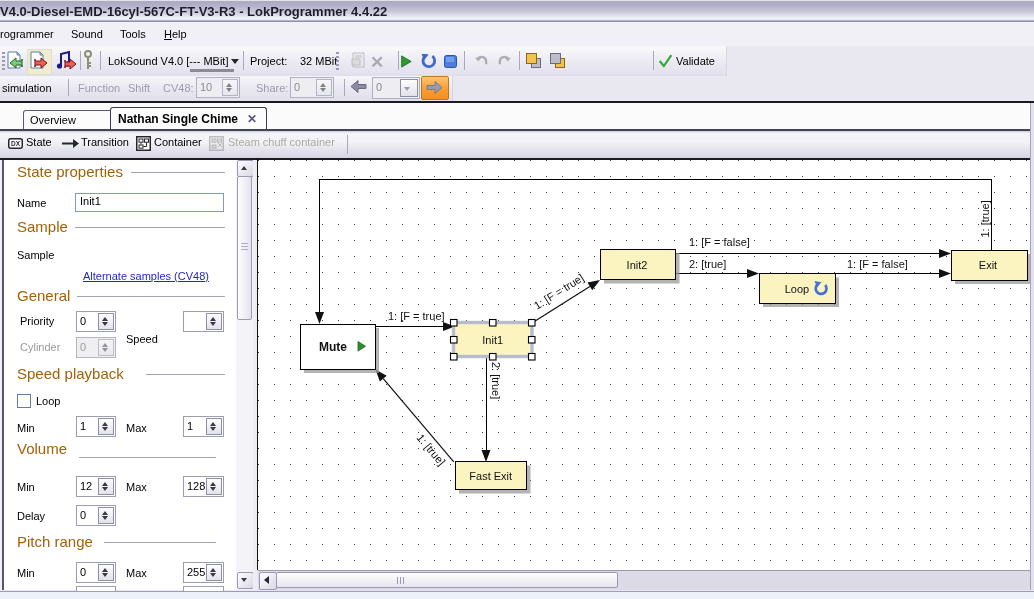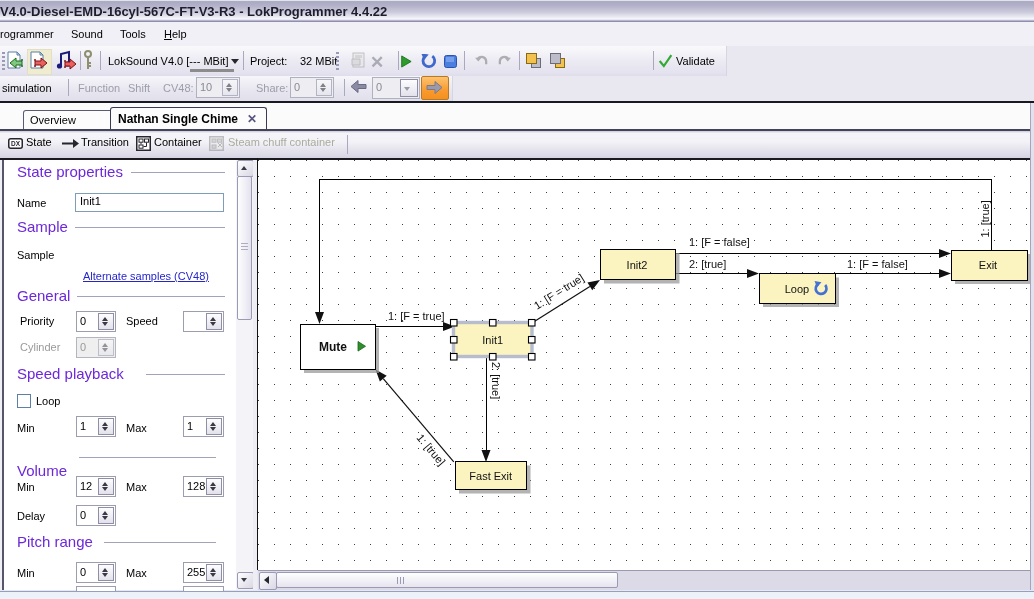--- a/index.html
+++ b/index.html
@@ -23,21 +23,21 @@
   #tabs{left:0;top:103px;width:1034px;height:26px;background:#FBFBFC;}
   #tabline{left:0;top:129px;width:1034px;height:2px;background:#43435A;}
   .tab{position:absolute;background:#FCFCFD;border:1px solid #5A5A72;border-bottom:none;
        border-radius:3px 3px 0 0;font-size:11px;color:#000;}
   
   #tb3{left:0;top:131px;width:1034px;height:27px;
     background:linear-gradient(180deg,#C9C8D9 0%,#F5F5F9 8%,#F2F2F7 40%,#DDDCE8 85%,#D5D4E2);}
   #tb3line{left:0;top:158px;width:1034px;height:2px;background:#1A1A20;}
   
   #panel{left:0;top:160px;width:253px;height:430px;background:#FFFFFF;}
-  #panel .hdr{position:absolute;font-size:15px;color:#6d28d9;}
+  #panel .hdr{position:absolute;font-size:15px;color:#a16207;}
   #panel .hline{position:absolute;height:1px;background:#A2A2B8;}
   #panel .lbl{position:absolute;font-size:11px;color:#000;}
   #panel .glbl{position:absolute;font-size:11px;color:#9a9a9a;}
   .tbox{position:absolute;background:#fff;border:1px solid #7F9DB9;font-size:11px;color:#000;}
   .spin{position:absolute;background:#fff;border:1px solid #9D9DB0;}
   .spin .val{position:absolute;left:3px;top:3px;font-size:11px;color:#000;}
   .spinbtn{position:absolute;right:1px;top:1px;width:14px;bottom:1px;
      background:linear-gradient(180deg,#FDFDFE,#E3E2EC);border:1px solid #8E8EA4;}
   .arr-up{position:absolute;left:3px;top:3px;width:0;height:0;border-left:3.5px solid transparent;border-right:3.5px solid transparent;border-bottom:4px solid #3a3a44;}
   .arr-dn{position:absolute;left:3px;bottom:3px;width:0;height:0;border-left:3.5px solid transparent;border-right:3.5px solid transparent;border-top:4px solid #3a3a44;}
@@ -245,21 +245,21 @@
   <div class="hdr" style="left:17px;top:127px;">General</div>
   <div class="hline" style="left:77px;top:136px;width:148px;"></div>
   <div class="lbl" style="left:20px;top:155px;">Priority</div>
   <div class="spin" style="left:76px;top:151px;width:38px;height:19px;">
       <span class="val">0</span>
     <span class="spinbtn">
         <span class="arr-up"></span>
         <span class="arr-dn"></span>
       </span>
     </div>
-  <div class="lbl" style="left:126px;top:155px;">Speed</div>
+  <div class="lbl" style="left:126px;top:173px;">Speed</div>
   <div class="spin" style="left:183px;top:151px;width:39px;height:19px;">
     <span class="spinbtn">
         <span class="arr-up"></span>
         <span class="arr-dn"></span>
       </span>
     </div>
   <div class="glbl" style="left:20px;top:181px;">Cylinder</div>
   <div class="spin" style="left:76px;top:177px;width:38px;height:19px;background:#EFEFEF;border-color:#B5B5C0;">
       <span class="val" style="color:#9a9a9a;">0</span>
     <span class="spinbtn" style="opacity:.5;">
@@ -282,21 +282,21 @@
     </div>
   <div class="lbl" style="left:126px;top:262px;">Max</div>
   <div class="spin" style="left:183px;top:256px;width:39px;height:19px;">
       <span class="val">1</span>
     <span class="spinbtn">
         <span class="arr-up"></span>
         <span class="arr-dn"></span>
       </span>
     </div>
 
-  <div class="hdr" style="left:17px;top:302px;">Volume</div>
+  <div class="hdr" style="left:17px;top:280px;">Volume</div>
   <div class="hline" style="left:79px;top:297px;width:137px;"></div>
   <div class="lbl" style="left:17px;top:321px;">Min</div>
   <div class="spin" style="left:76px;top:316px;width:38px;height:19px;">
       <span class="val">12</span>
     <span class="spinbtn">
         <span class="arr-up"></span>
         <span class="arr-dn"></span>
       </span>
     </div>
   <div class="lbl" style="left:126px;top:321px;">Max</div>

